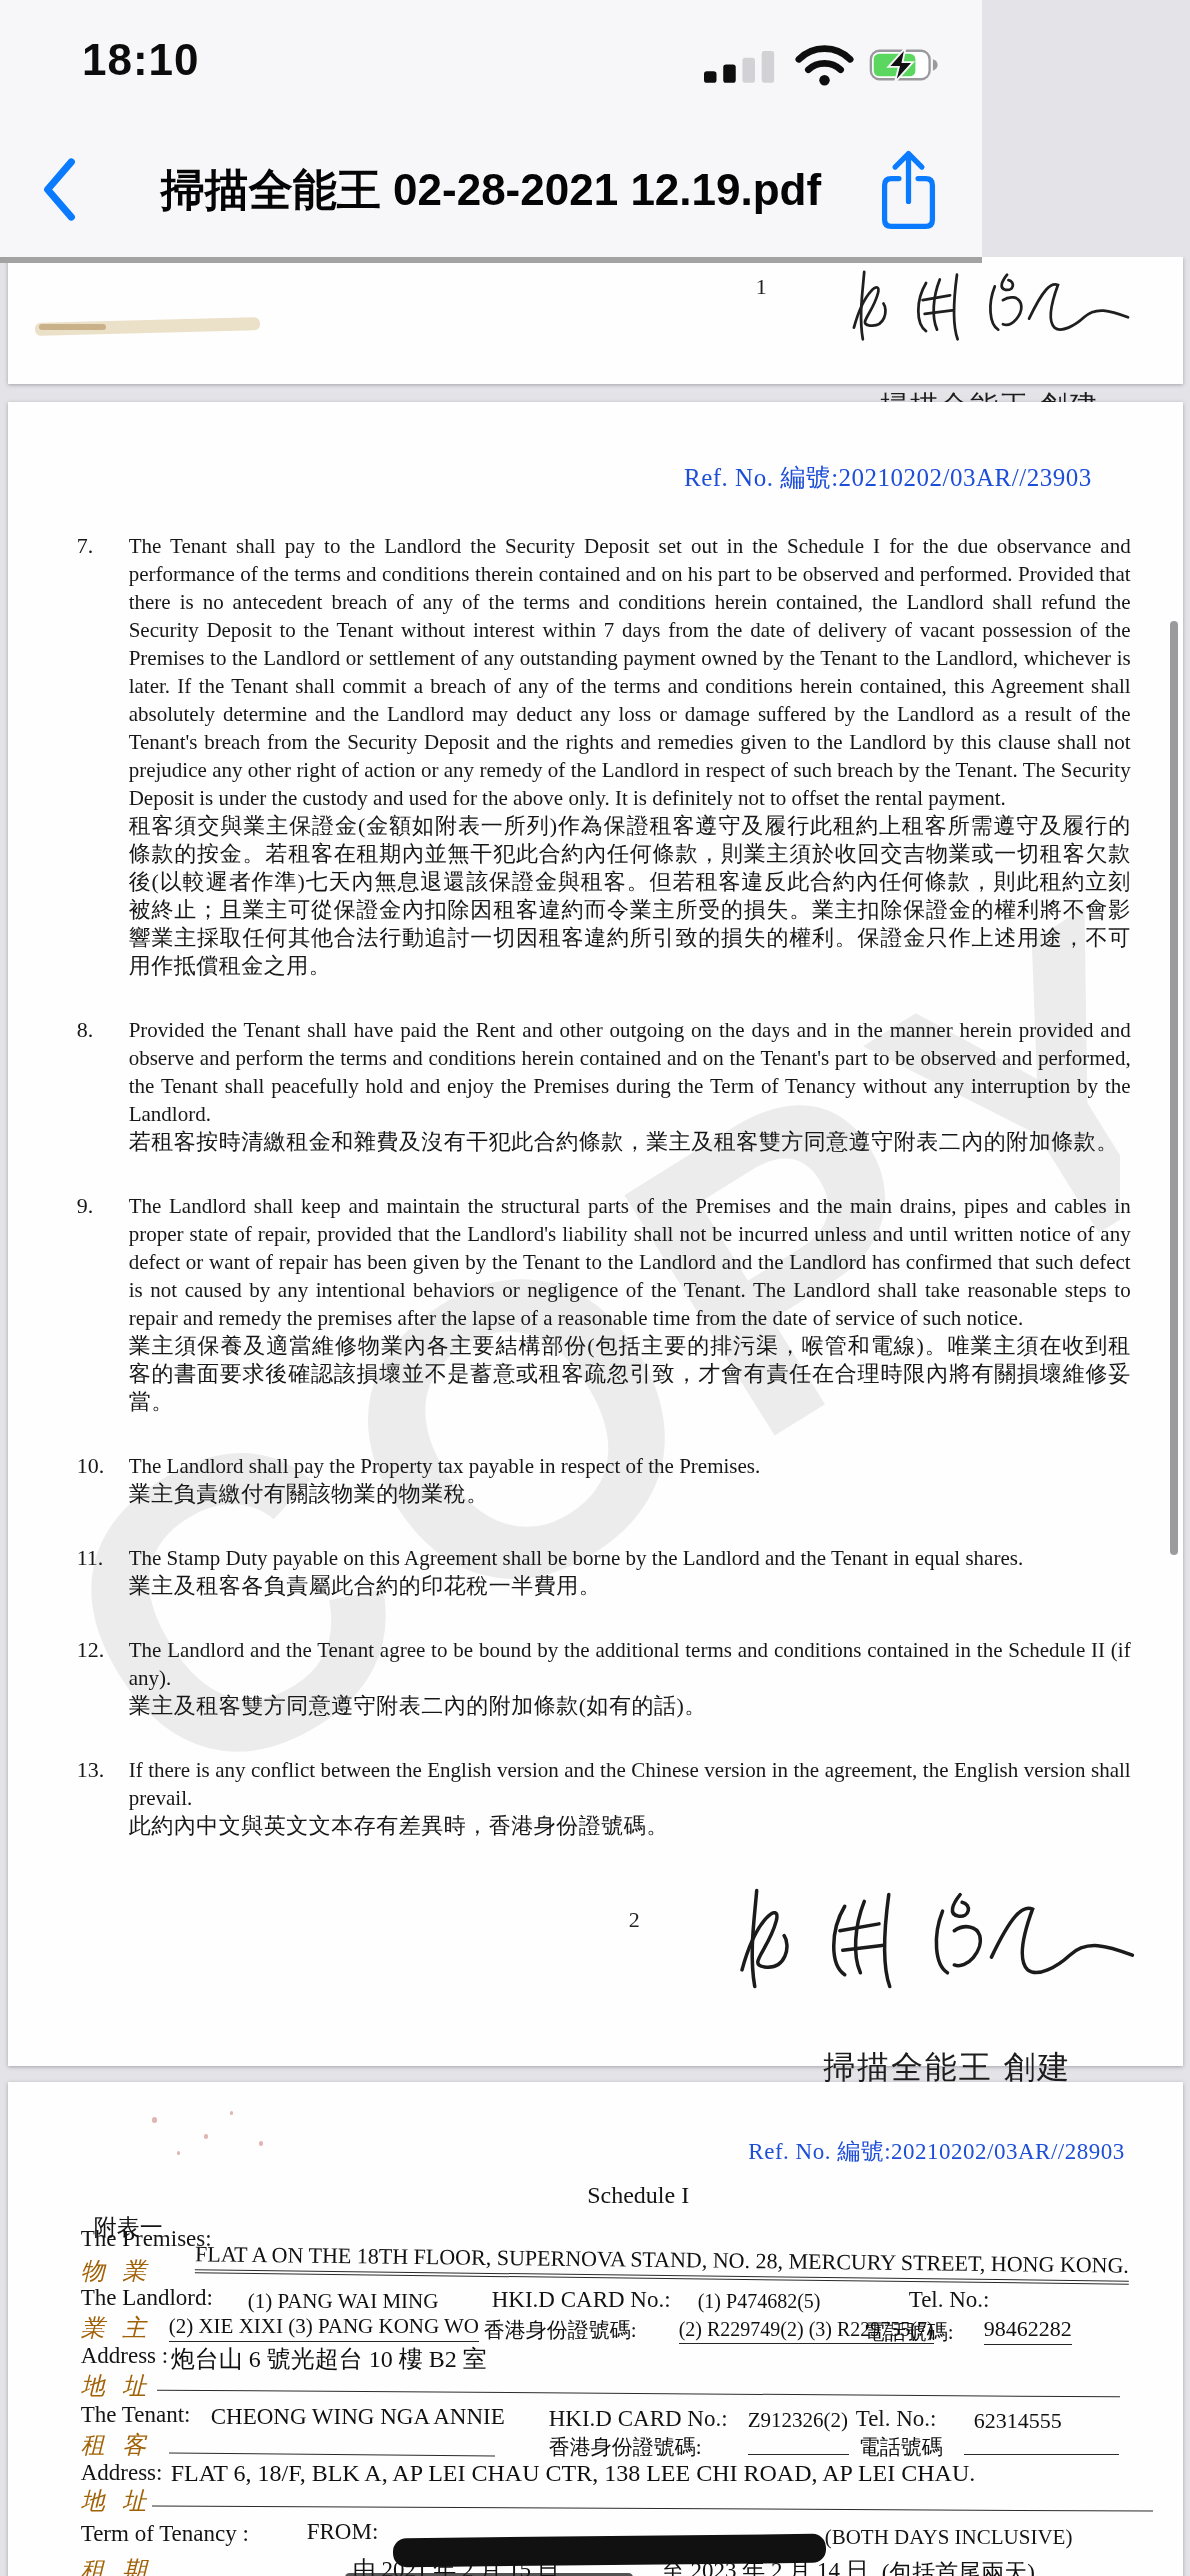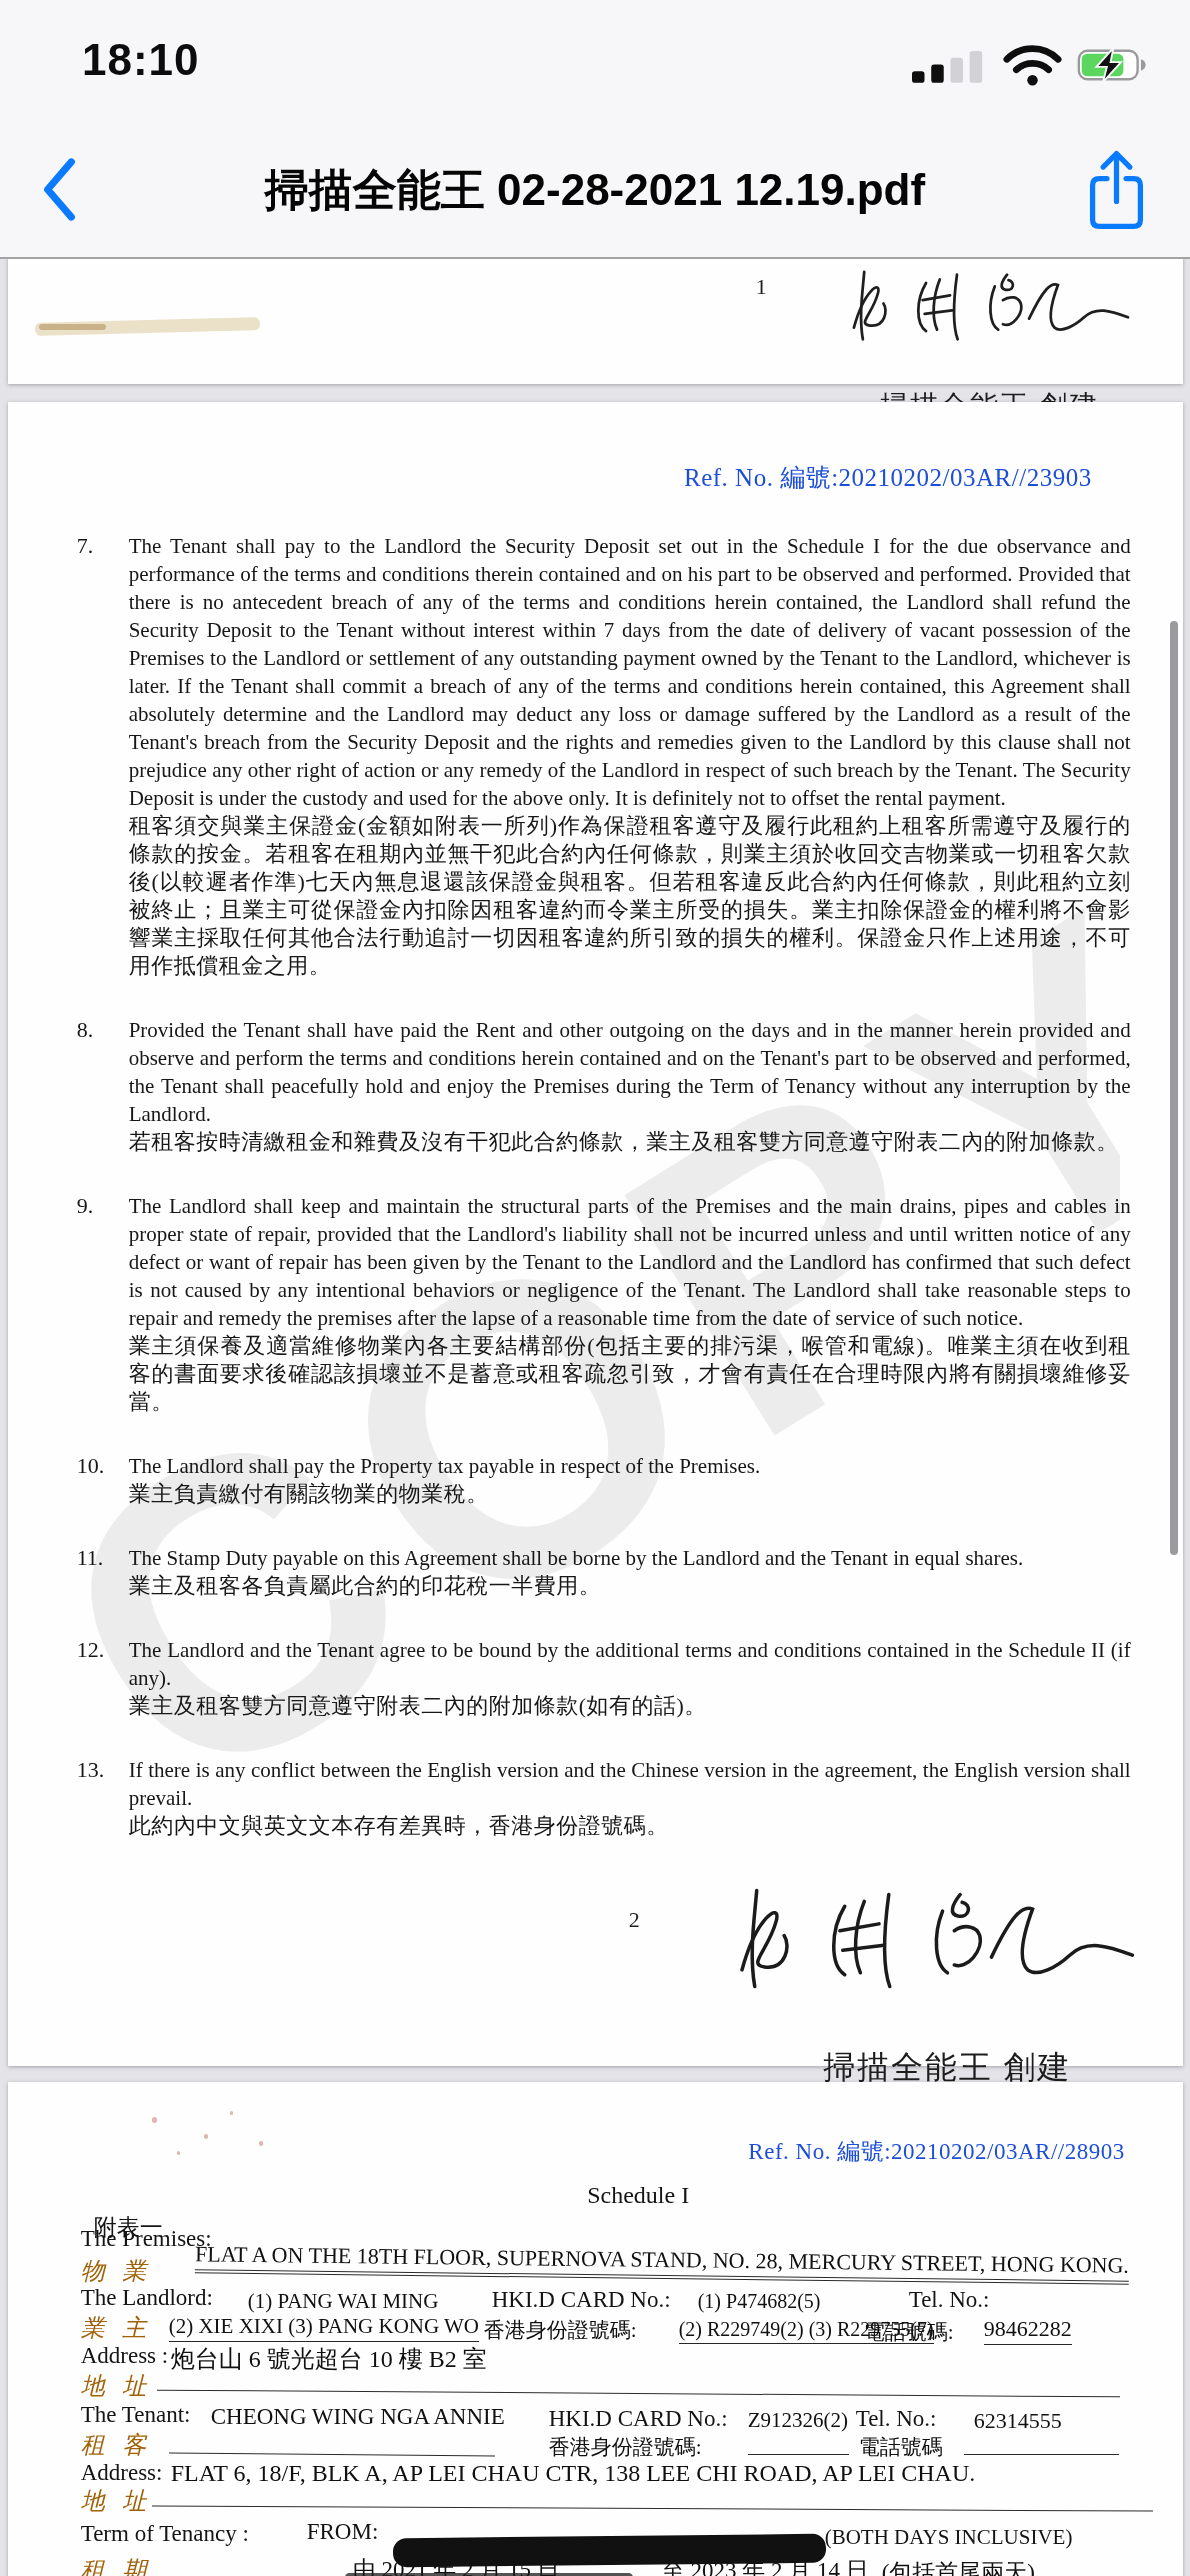--- a/index.html
+++ b/index.html
@@ -1,20 +1,20 @@
 <!DOCTYPE html>
 <html><head>
 <meta charset="utf-8">
 <style>
   html,body{margin:0;padding:0;background:#e4e4e8;}
   #screen{position:relative;width:1190px;height:2576px;overflow:hidden;background:#e4e4e8;
     font-family:"Liberation Sans","DejaVu Sans",sans-serif;}
   
-  .chrome{position:absolute;top:0;left:0;width:1190px;height:257px;background:#f7f7f9;
-    border-bottom:2px solid #a3a3a3;z-index:50;}
+  .chrome{position:absolute;top:0;left:0;width:982px;height:257px;background:#f7f7f9;
+    border-bottom:6px solid #a3a3a3;z-index:50;}
   .time{position:absolute;left:82px;top:35px;font-size:44px;font-weight:600;color:#0c0c0d;letter-spacing:1px;}
   .sbicons{position:absolute;right:42px;top:44px;display:flex;align-items:center;gap:15.3px;}
   .navtitle{position:absolute;left:0;top:161px;width:100%;text-align:center;font-size:44px;
     font-weight:700;color:#050505;}
   .backbtn{position:absolute;left:40px;top:157px;width:38px;height:65px;cursor:pointer;}
   .sharebtn{position:absolute;right:40px;top:146px;width:67px;height:88px;cursor:pointer;}
   
   .content{position:absolute;top:257px;left:0;width:1190px;height:2319px;overflow:hidden;background:#e4e4e8;}
   .page{position:absolute;left:7.7px;width:1175px;background:#fffefe;box-shadow:0 1px 3.8px rgba(40,40,60,.35);
     font-family:"Liberation Serif","DejaVu Serif",serif;color:#171717;}

